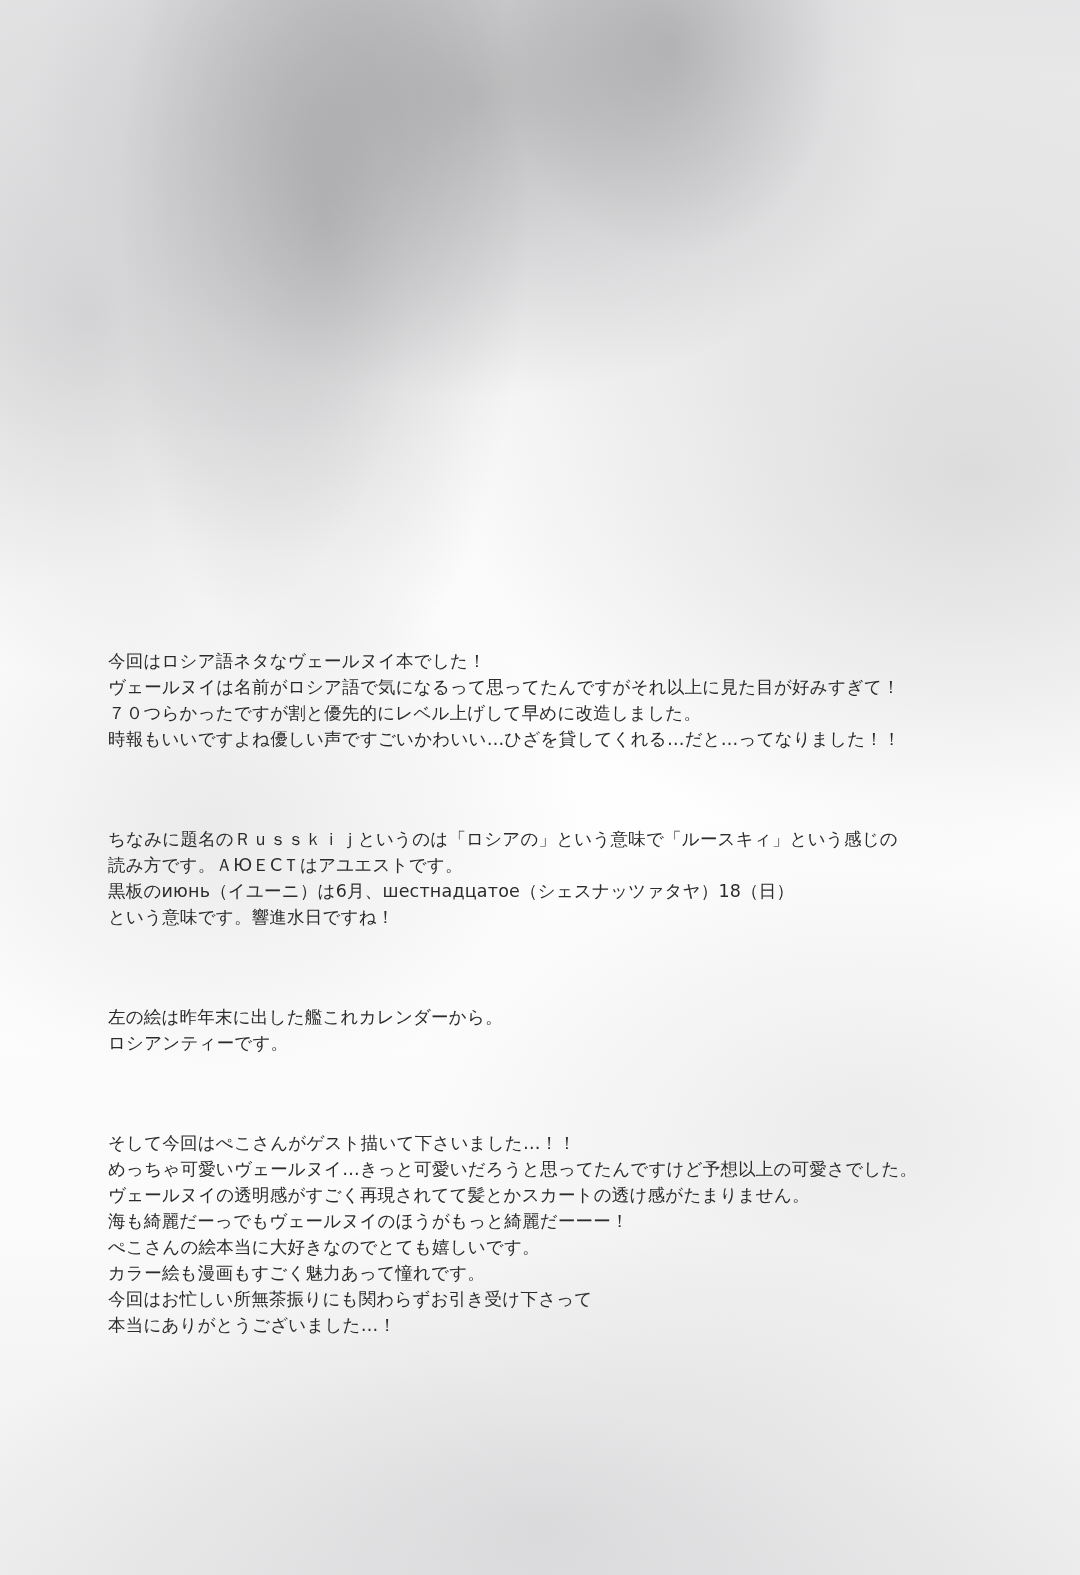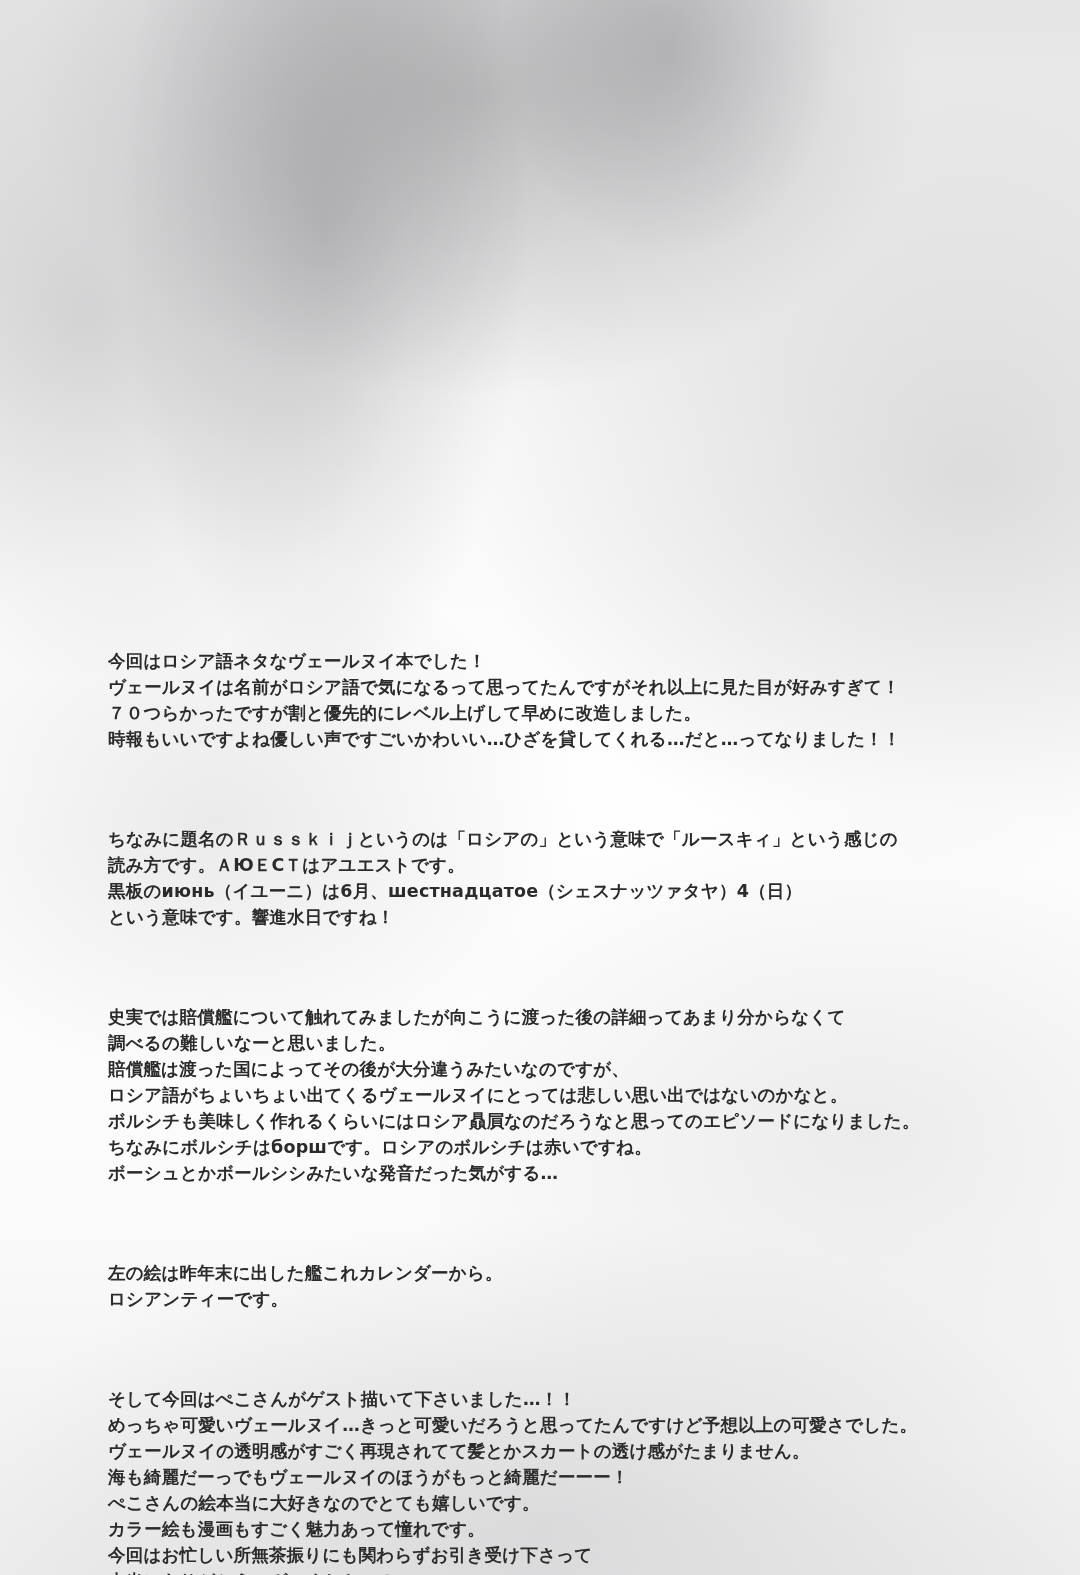--- a/index.html
+++ b/index.html
@@ -43,48 +43,40 @@
     top: 596px;
     width: 880px;
     color: #2b2b2b;
     font-size: 17.5px;
     line-height: 26px;
     letter-spacing: 0.2px;
     white-space: pre-wrap;
   }
   .afterword p {
     margin: 0 0 22px 0;
-    font-weight: bold;
   }
   .afterword p:last-child {
     margin-bottom: 0;
   }
 </style>
 </head>
 <body>
 
 <div class="page-bg"></div>
 <div class="page-bg-2"></div>
 
 <div class="afterword">
   <p>今回はロシア語ネタなヴェールヌイ本でした！
 ヴェールヌイは名前がロシア語で気になるって思ってたんですがそれ以上に見た目が好みすぎて！
 ７０つらかったですが割と優先的にレベル上げして早めに改造しました。
 時報もいいですよね優しい声ですごいかわいい…ひざを貸してくれる…だと…ってなりました！！</p>
   <p>ちなみに題名のＲｕｓｓｋｉｊというのは「ロシアの」という意味で「ルースキィ」という感じの
 読み方です。ＡЮＥСＴはアユエストです。
-黒板のиюнь（イユーニ）は6月、шестнадцатое（シェスナッツァタヤ）4（日）
+黒板のиюнь（イユーニ）は6月、шестнадцатое（シェスナッツァタヤ）18（日）
 という意味です。響進水日ですね！</p>
-  <p>史実では賠償艦について触れてみましたが向こうに渡った後の詳細ってあまり分からなくて
-調べるの難しいなーと思いました。
-賠償艦は渡った国によってその後が大分違うみたいなのですが、
-ロシア語がちょいちょい出てくるヴェールヌイにとっては悲しい思い出ではないのかなと。
-ボルシチも美味しく作れるくらいにはロシア贔屓なのだろうなと思ってのエピソードになりました。
-ちなみにボルシチはборшです。ロシアのボルシチは赤いですね。
-ボーシュとかボールシシみたいな発音だった気がする…</p>
   <p>左の絵は昨年末に出した艦これカレンダーから。
 ロシアンティーです。</p>
   <p>そして今回はぺこさんがゲスト描いて下さいました…！！
 めっちゃ可愛いヴェールヌイ…きっと可愛いだろうと思ってたんですけど予想以上の可愛さでした。
 ヴェールヌイの透明感がすごく再現されてて髪とかスカートの透け感がたまりません。
 海も綺麗だーっでもヴェールヌイのほうがもっと綺麗だーーー！
 ぺこさんの絵本当に大好きなのでとても嬉しいです。
 カラー絵も漫画もすごく魅力あって憧れです。
 今回はお忙しい所無茶振りにも関わらずお引き受け下さって
 本当にありがとうございました…！</p>

